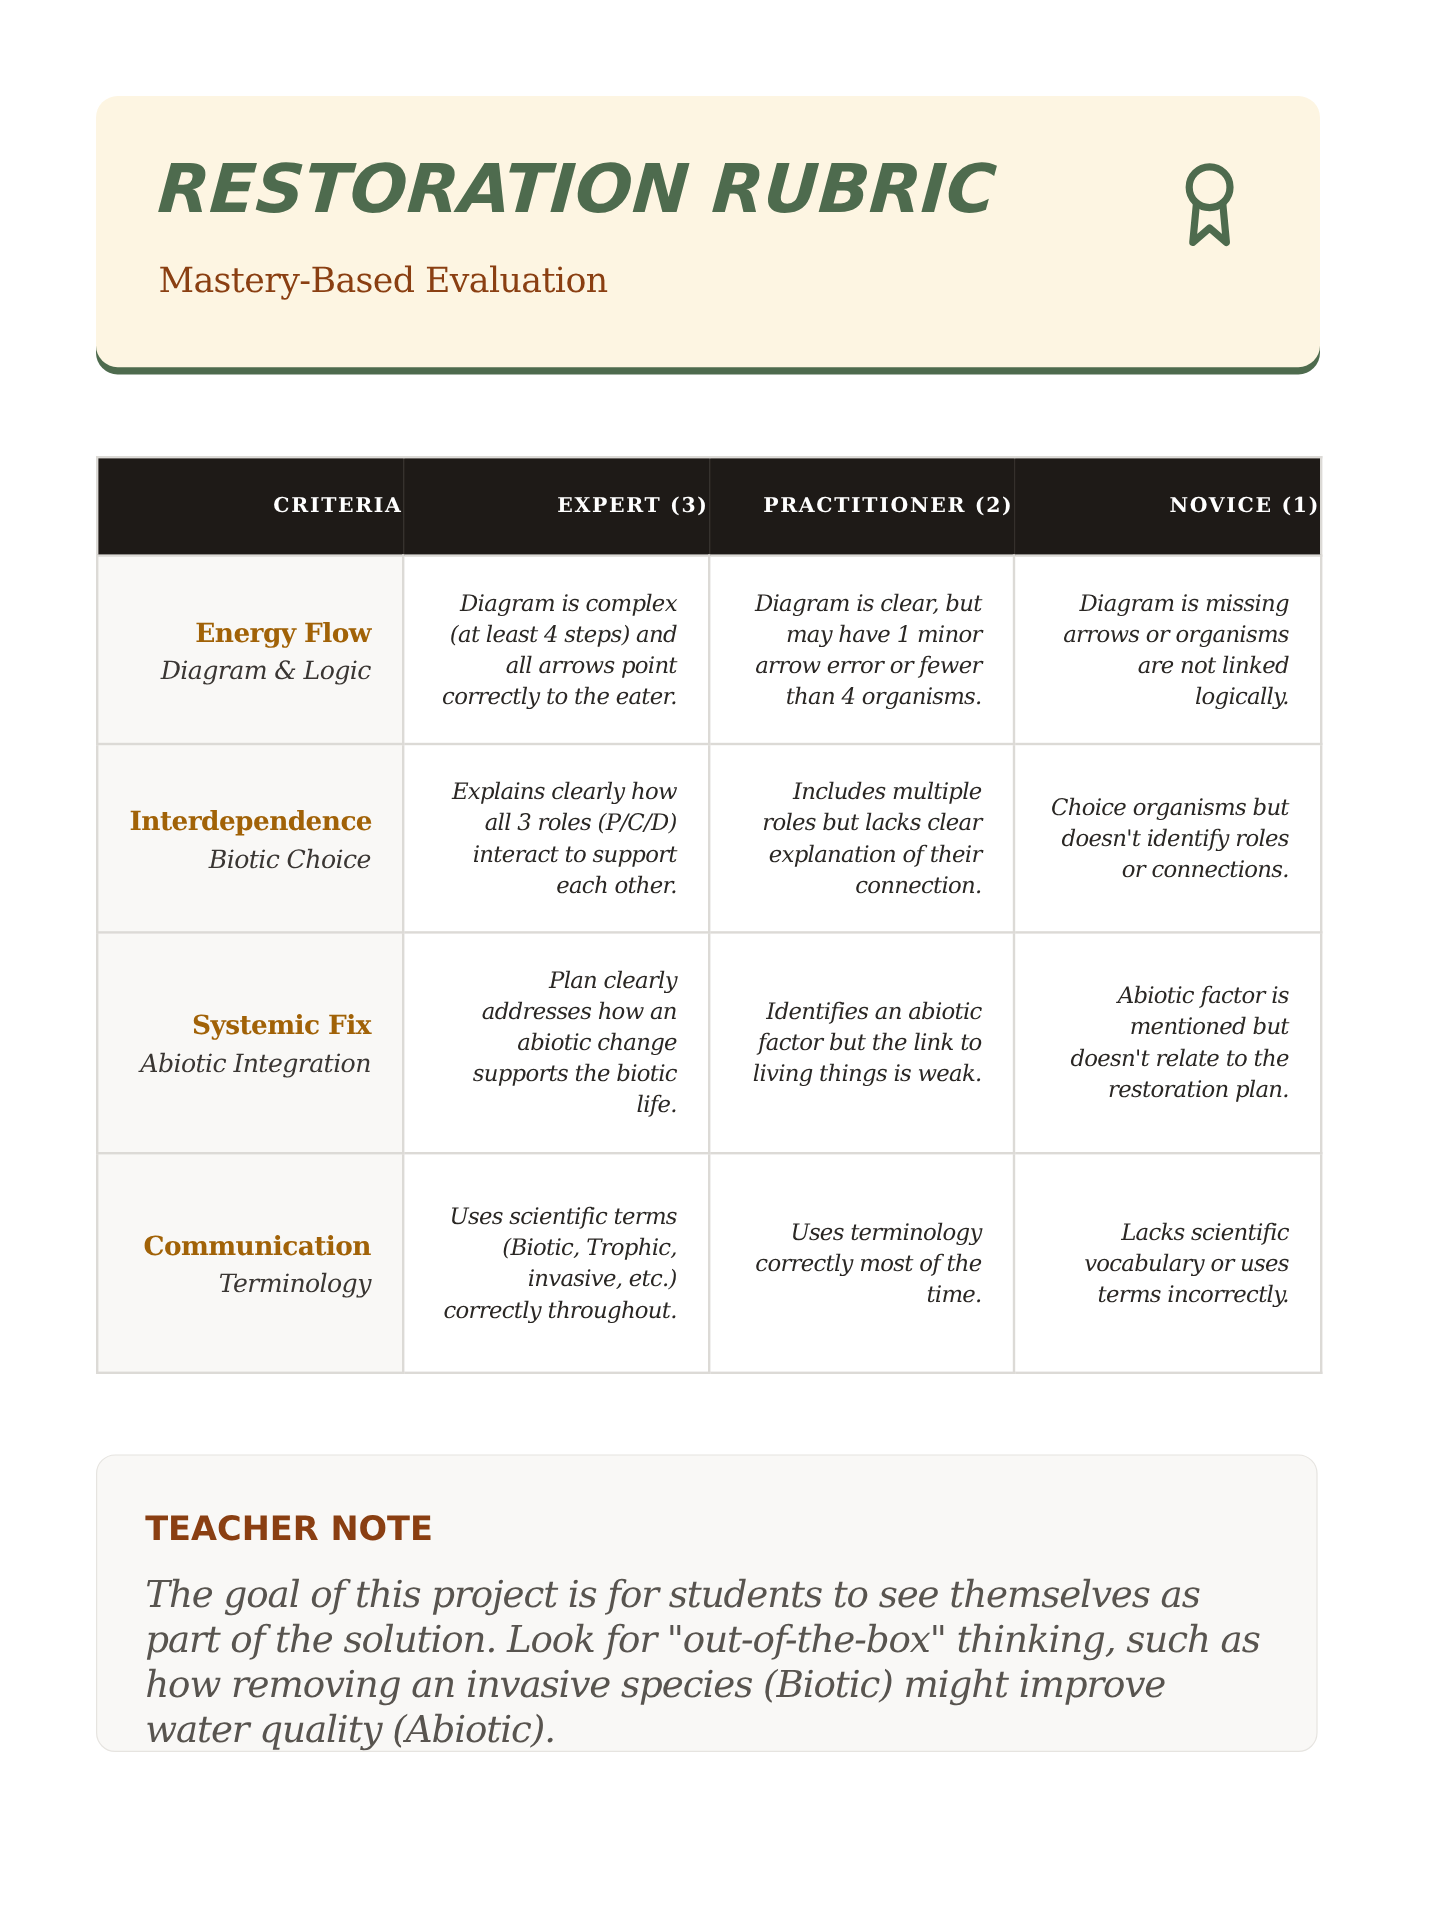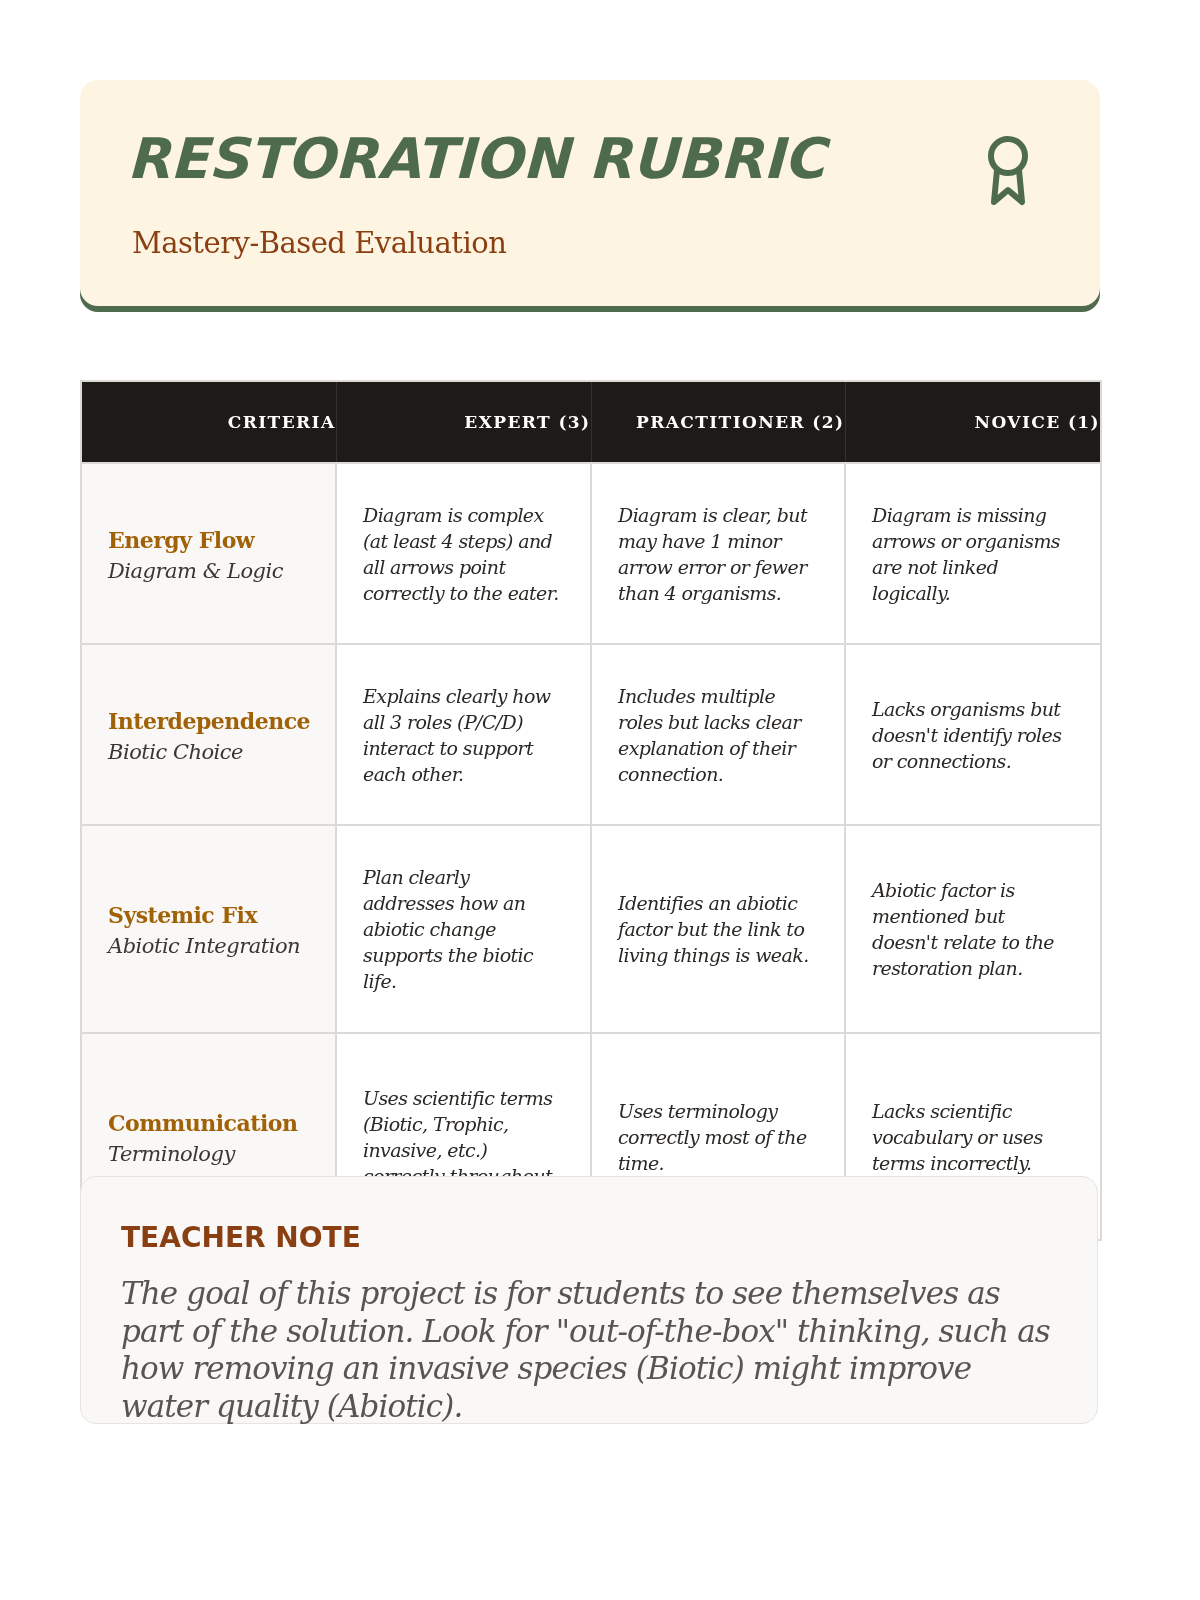--- a/index.html
+++ b/index.html
@@ -36,21 +36,21 @@
       font-style: italic;
       font-size: 56px;
       letter-spacing: 0px;
       color: #4e6b4e;
       transform: skewX(-4deg);
       line-height: 1.1;
     }
     .subtitle {
       position: absolute;
       left: 52px;
-      top: 146px;
+      top: 136px;
       margin: 0;
       font-family: "DejaVu Serif", serif;
       font-size: 29px;
       color: #8a3f12;
       line-height: 1.2;
       letter-spacing: -0.5px;
     }
     .award-icon {
       position: absolute;
       left: 898px;
@@ -80,28 +80,29 @@
       font-weight: bold;
       font-size: 17px;
       letter-spacing: 1.4px;
       text-align: right;
       border-left: 1px solid #35302c;
       padding: 0;
     }
     .rubric-table thead th:first-child { border-left: none; }
     .rubric-table tbody td {
       border: 2px solid #dcdad6;
-      padding: 12px 26px;
+      padding: 0 26px;
       vertical-align: middle;
       font-family: "DejaVu Serif", serif;
       font-style: italic;
       font-size: 19px;
       line-height: 26px;
       color: #2a2724;
       letter-spacing: -0.6px;
+      text-align: right;
     }
     .rubric-table tbody td.criteria {
       background: #f9f8f6;
       font-style: normal;
     }
     .crit-name {
       font-weight: bold;
       font-size: 22px;
       color: #a16207;
       letter-spacing: -0.5px;
@@ -118,21 +119,21 @@
       margin-top: 4px;
     }
     .row-1 td { height: 155px; }
     .row-2 td { height: 155px; }
     .row-3 td { height: 182px; }
     .row-4 td { height: 181px; }
 
     .note-card {
       position: absolute;
       left: 80px;
-      top: 1176px;
+      top: 1212px;
       width: 1018px;
       height: 248px;
       background: #f9f8f6;
       border: 1px solid #e6e4e0;
       border-radius: 16px;
       box-sizing: border-box;
     }
     .note-title {
       position: absolute;
       left: 40px;
@@ -195,21 +196,21 @@
       <td>Diagram is clear, but may have 1 minor arrow error or fewer than 4 organisms.</td>
       <td>Diagram is missing arrows or organisms are not linked logically.</td>
     </tr>
     <tr class="row-2">
       <td class="criteria">
         <span class="crit-name">Interdependence</span>
         <span class="crit-sub">Biotic Choice</span>
       </td>
       <td>Explains clearly how all 3 roles (P/C/D) interact to support each other.</td>
       <td>Includes multiple roles but lacks clear explanation of their connection.</td>
-      <td>Lacks organisms but doesn't identify roles or connections.</td>
+      <td>Choice organisms but doesn't identify roles or connections.</td>
     </tr>
     <tr class="row-3">
       <td class="criteria">
         <span class="crit-name">Systemic Fix</span>
         <span class="crit-sub">Abiotic Integration</span>
       </td>
       <td>Plan clearly addresses how an abiotic change supports the biotic life.</td>
       <td>Identifies an abiotic factor but the link to living things is weak.</td>
       <td>Abiotic factor is mentioned but doesn't relate to the restoration plan.</td>
     </tr>

